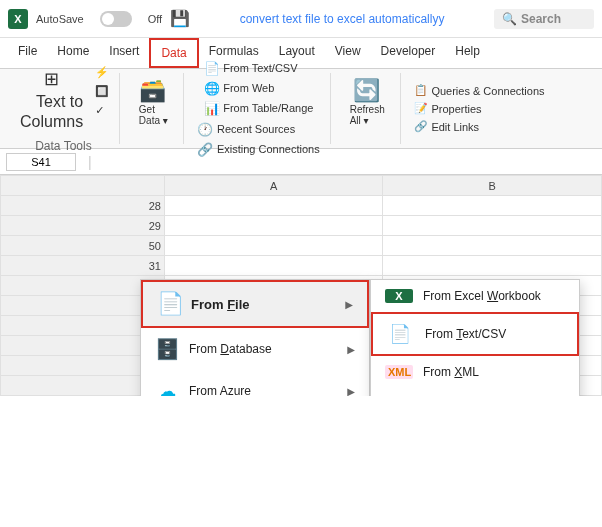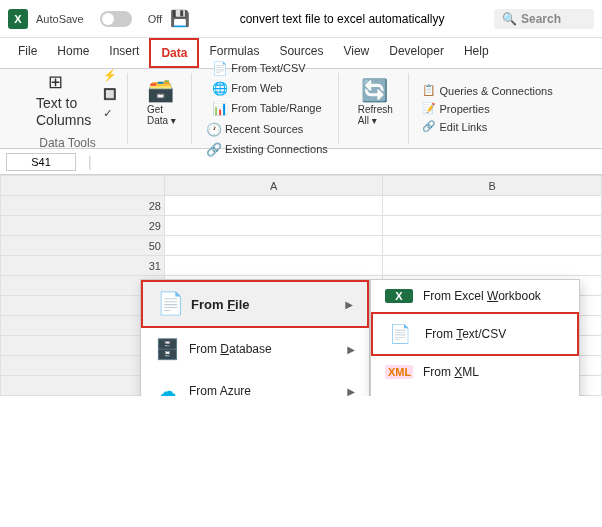--- a/index.html
+++ b/index.html
@@ -25,34 +25,34 @@
     .autosave-area {
       display: flex; align-items: center; gap: 16px; font-size: 11px; color: #444;
     }
     .toggle {
       width: 32px; height: 16px; background: #ccc; border-radius: 8px; position: relative; display: inline-block;
     }
     .toggle-knob {
       width: 12px; height: 12px; background: #fff; border-radius: 50%; position: absolute; top: 2px; left: 2px;
     }
     .title-text {
-      flex: 1; text-align: center; font-size: 12px; color: #000000;
+      flex: 1; text-align: center; font-size: 12px; color: #3b82f6;
     }
     .search-box {
       display: flex; align-items: center; background: #f0f0f0; border-radius: 3px; padding: 3px 8px; gap: 4px; min-width: 100px;
     }
 
     
     .ribbon-tabs {
       display: flex; background: #fff; border-bottom: 1px solid #d0d0d0; padding: 0 8px;
     }
     .ribbon-tab {
       padding: 6px 10px; font-size: 12px; color: #333; cursor: pointer; border-bottom: 2px solid transparent;
     }
-    .ribbon-tab.active { color: #1e4d78; border-bottom: 2px solid #1e4d78; font-weight: 700; }
+    .ribbon-tab.active { color: #1e4d78; border-bottom: 2px solid #1e4d78; font-weight: 400; }
     .ribbon-tab.highlighted { border: 2px solid #d93025; border-bottom: 2px solid #d93025; color: #d93025; }
 
     
     .ribbon-content {
       background: #f8f8f8;
       border-bottom: 1px solid #d0d0d0;
       padding: 4px 8px;
       display: flex;
       align-items: stretch;
       gap: 4px;
@@ -162,33 +162,33 @@
     <span style="color:#888; font-size:12px;font-weight:bold;">Search</span>
   </div>
 </div>
 
 <div class="ribbon-tabs">
   <div class="ribbon-tab">File</div>
   <div class="ribbon-tab">Home</div>
   <div class="ribbon-tab">Insert</div>
   <div class="ribbon-tab active highlighted">Data</div>
   <div class="ribbon-tab">Formulas</div>
-  <div class="ribbon-tab">Sources</div>
+  <div class="ribbon-tab">Layout</div>
   <div class="ribbon-tab">View</div>
   <div class="ribbon-tab">Developer</div>
   <div class="ribbon-tab">Help</div>
 </div>
 
 <div class="ribbon-content">
 
   <div class="ribbon-group">
     <div style="display:flex; gap:2px; align-items:flex-start; flex:1;">
       <div class="ribbon-btn">
         <span class="icon">⊞</span>
-        <span style="font-size:14px; text-align:left; line-height:1.2;margin-left:16px;">Text to<br>Columns</span>
+        <span style="font-size:16px; text-align:right; line-height:1.2;">Text to<br>Columns</span>
       </div>
       <div style="display:flex; flex-direction:column; gap:2px;">
         <div class="ribbon-btn-small">
           <span>⚡</span>
         </div>
         <div class="ribbon-btn-small">
           <span>🔲</span>
         </div>
         <div class="ribbon-btn-small">
           <span>✓</span>

